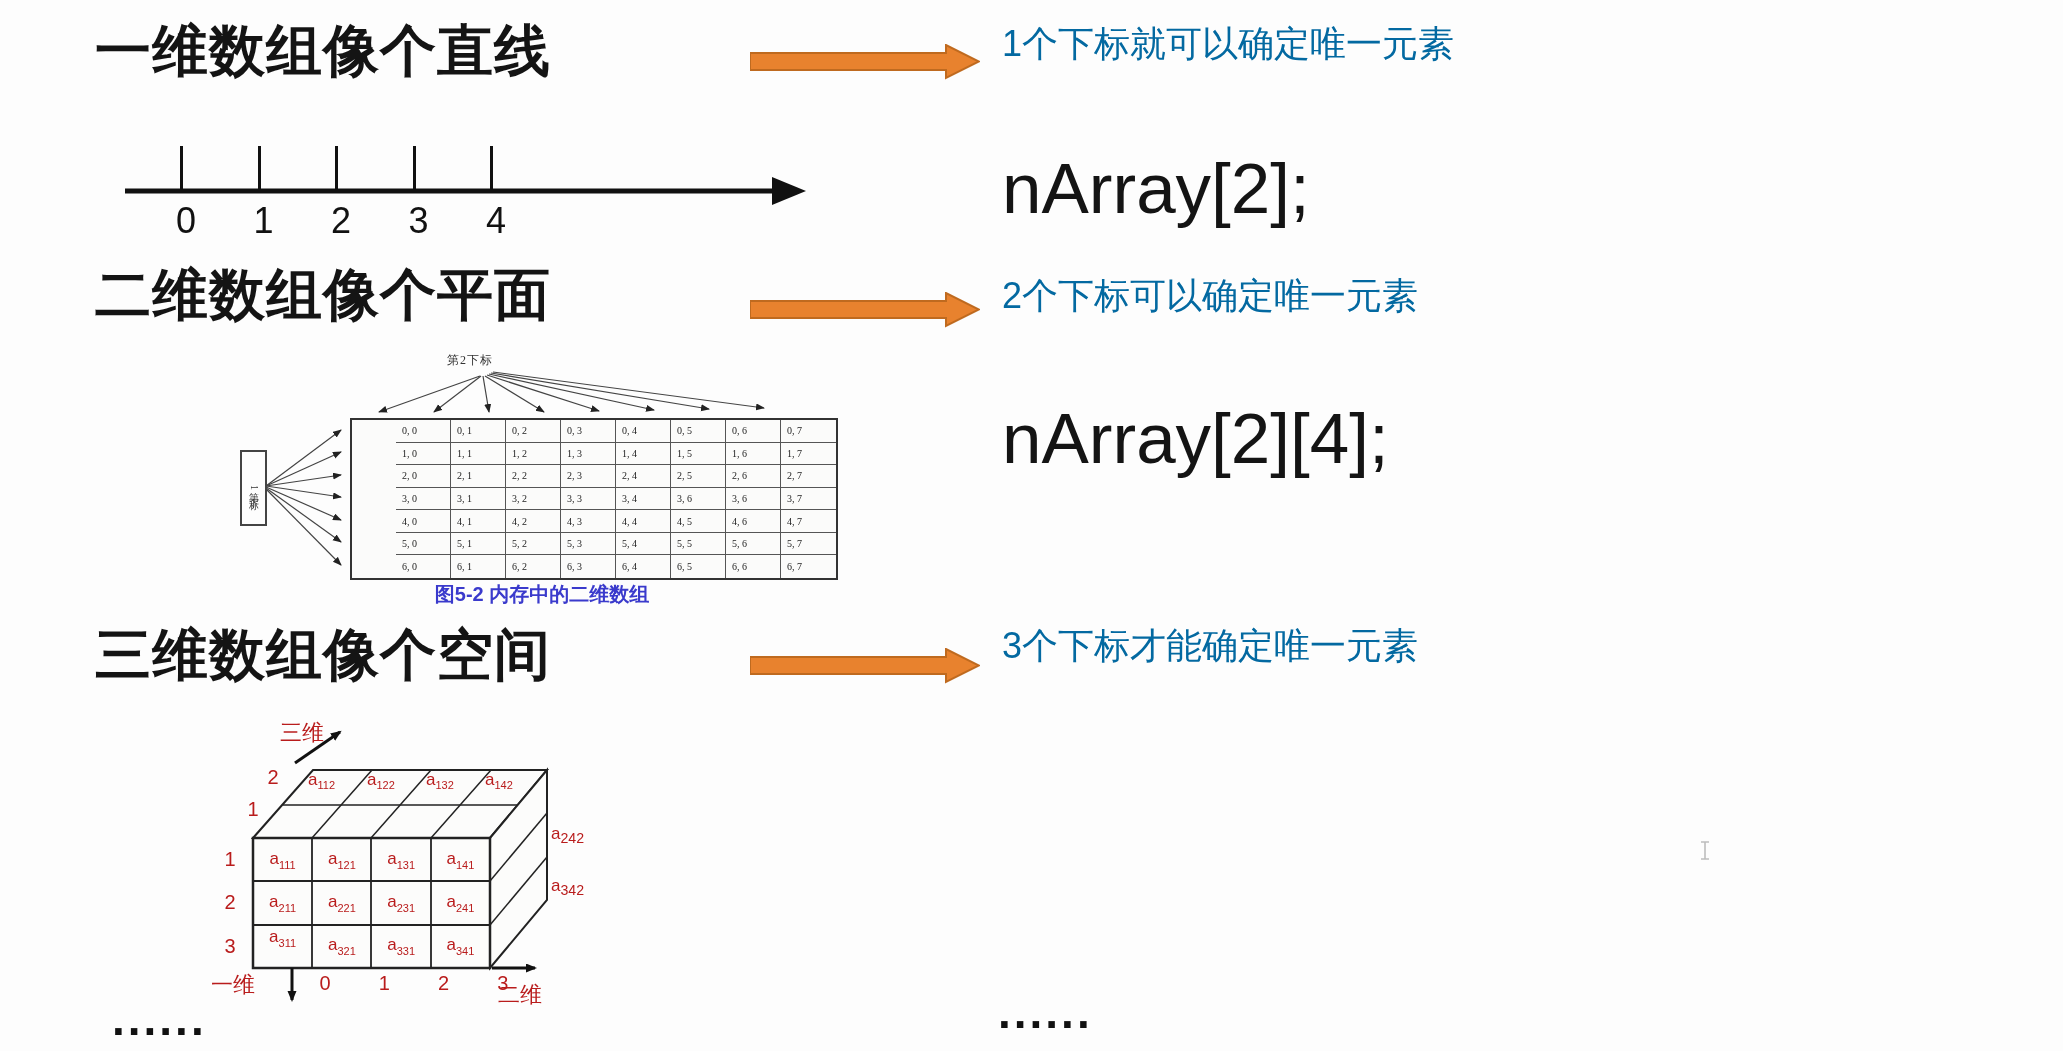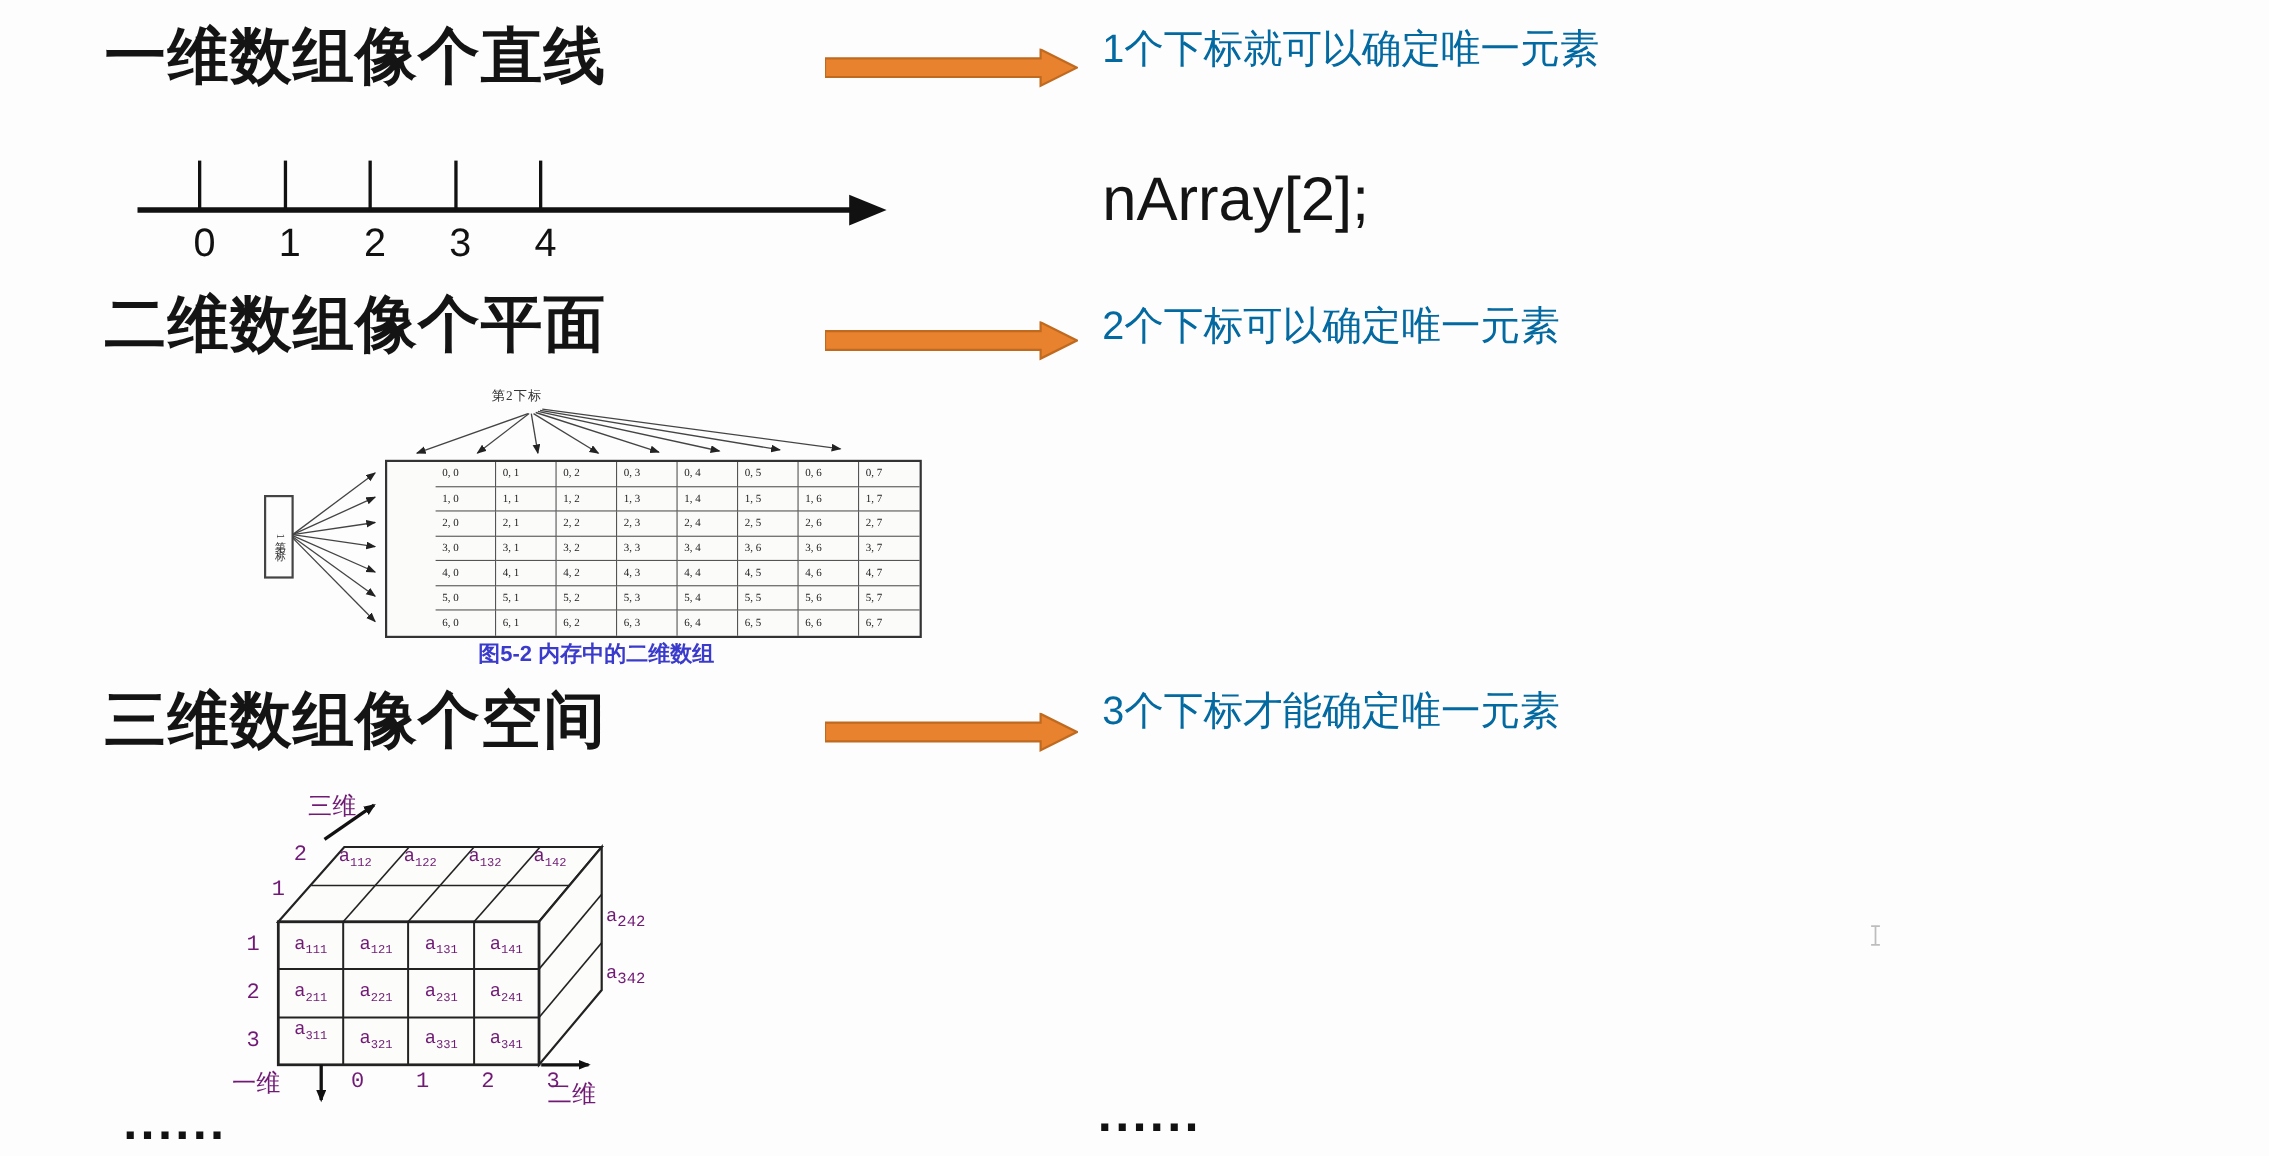--- a/index.html
+++ b/index.html
@@ -2,21 +2,21 @@
 <html><head>
 <meta charset="utf-8">
 <style>
   html,body{margin:0;padding:0;background:#ffffff;}
   .canvas{position:relative;width:2063px;height:1051px;background:#fdfdfd;overflow:hidden;
           font-family:"Liberation Sans","DejaVu Sans",sans-serif;color:#161616;}
 
   
   .heading{position:absolute;font-size:56px;font-weight:600;white-space:nowrap;color:#141414;letter-spacing:1px;}
   .rdesc{position:absolute;font-size:36px;font-weight:500;white-space:nowrap;color:#0369a1;}
-  .rcode{position:absolute;font-size:56px;font-weight:500;white-space:nowrap;color:#141414;}
+  .rcode{position:absolute;font-size:71px;font-weight:500;white-space:nowrap;color:#141414;}
   .ellipsis{position:absolute;font-size:46px;font-weight:700;letter-spacing:3px;color:#111;}
 
   
   .orange-arrow{position:absolute;width:230px;height:36px;}
 
   
   .numberline{position:absolute;left:110px;top:140px;width:700px;height:110px;}
   .numberline svg{position:absolute;left:0;top:0;}
   .nl-tickmark{position:absolute;top:6px;width:3px;height:46px;background:#111;}
   .nl-ticklabel{position:absolute;top:60px;width:40px;text-align:center;font-size:36px;color:#111;
@@ -34,21 +34,21 @@
            display:grid;grid-template-columns:repeat(8,1fr);grid-template-rows:repeat(7,1fr);background:#fbfbfa;padding-left:44px;}
   .g2cell{border-right:1px solid #555;border-bottom:1px solid #555;font-size:10px;color:#222;
           display:flex;align-items:center;padding-left:6px;white-space:nowrap;}
   .g2cell:nth-child(8n){border-right:none;}
   .g2cell:nth-last-child(-n+8){border-bottom:none;}
   .f2-caption{position:absolute;left:212px;top:231px;width:270px;text-align:center;font-size:20px;
               font-weight:700;color:#3a3acc;font-family:"Liberation Sans","DejaVu Sans",sans-serif;}
 
   
   .cube{position:absolute;left:180px;top:718px;width:430px;height:300px;
-        font-family:Liberation Mono, monospace;color:#701a75;}
+        font-family:Liberation Sans, sans-serif;color:#b91c1c;}
   .cube svg{position:absolute;left:0;top:0;}
   .cb-label{position:absolute;font-size:17px;white-space:nowrap;}
   .cb-label sub{font-size:11px;}
   .cb-center{transform:translate(-50%,-50%);}
   .cb-axis{position:absolute;font-size:22px;white-space:nowrap;}
   .cb-num{position:absolute;font-size:20px;transform:translate(-50%,0);}
   .cb-side{position:absolute;font-size:17px;white-space:nowrap;}
 
   
   .text-cursor{position:absolute;left:1698px;top:840px;opacity:.55;}
@@ -68,20 +68,21 @@
   <svg class="orange-arrow" style="left:750px;top:292px;" viewBox="0 0 230 36">
     <path d="M0,9 H196 V1 L229,17.5 L196,34 V26 H0 Z" fill="#e8822e" stroke="#bf6a1f" stroke-width="2"></path>
   </svg>
   <svg class="orange-arrow" style="left:750px;top:648px;" viewBox="0 0 230 36">
     <path d="M0,9 H196 V1 L229,17.5 L196,34 V26 H0 Z" fill="#e8822e" stroke="#bf6a1f" stroke-width="2"></path>
   </svg>
 
   <div class="rdesc" style="left:1002px;top:20px;">1个下标就可以确定唯一元素</div>
   <div class="rcode" style="left:1002px;top:148px;">nArray[2];</div>
   <div class="rdesc" style="left:1002px;top:272px;">2个下标可以确定唯一元素</div>
+  <div class="rcode" style="left:1002px;top:398px;">nArray[2][4];</div>
   <div class="rdesc" style="left:1002px;top:622px;">3个下标才能确定唯一元素</div>
   <div class="ellipsis" style="left:998px;top:985px;">......</div>
   <div class="ellipsis" style="left:112px;top:992px;">......</div>
 
   <div class="numberline">
     <svg width="700" height="110">
       <line x1="15" y1="51" x2="668" y2="51" stroke="#111" stroke-width="5"></line>
       <polygon points="662,37 696,51 662,65" fill="#111"></polygon>
     </svg>
     <div>

